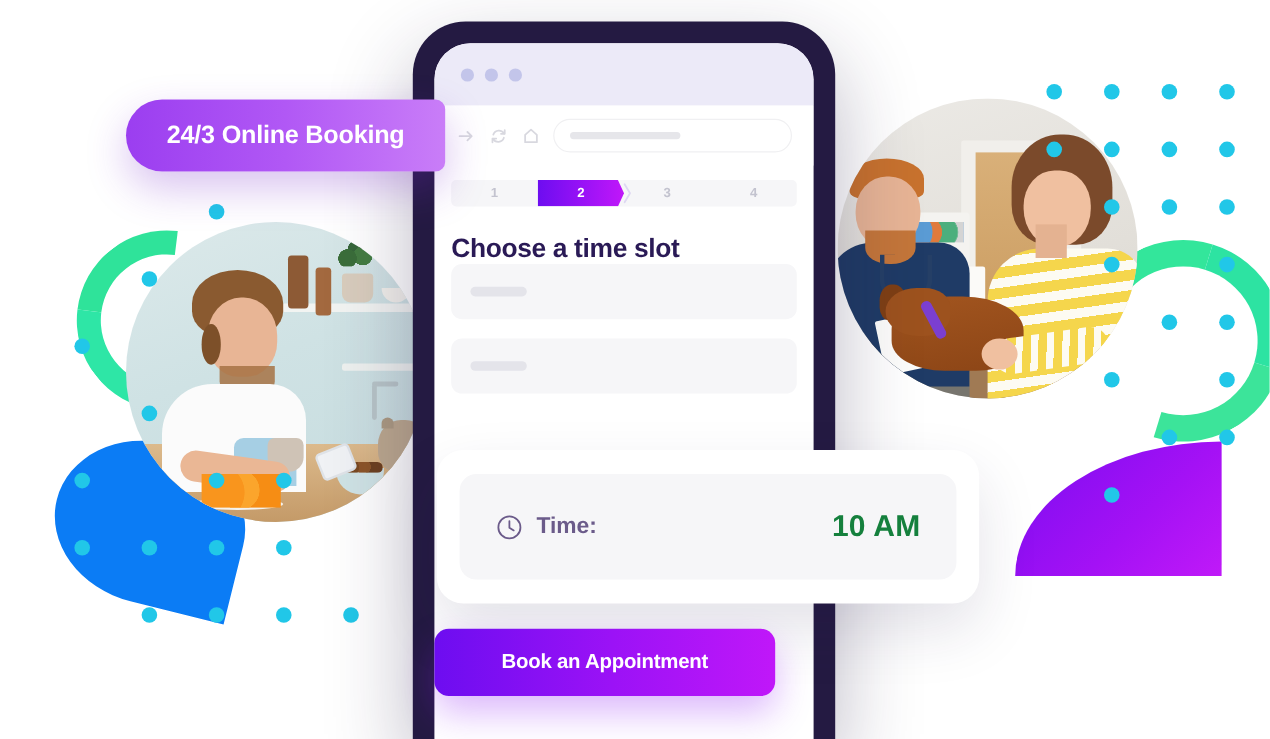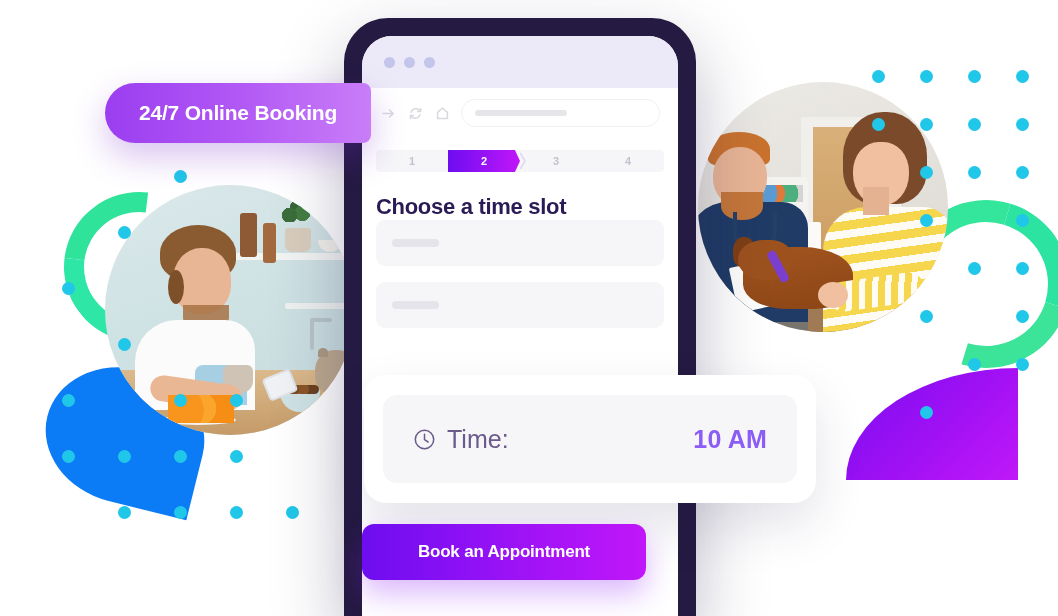--- a/index.html
+++ b/index.html
@@ -406,26 +406,26 @@
     border-radius:14px;
     display:flex; align-items:center;
     padding:0 30px;
   }
   .time-left{
     display:flex; align-items:center; gap:11px;
   }
   .clock-icon{ width:23px; height:23px; }
   .clock-icon svg{ display:block; }
   .time-label{
-    font-size:25px; color:#6b5b8a; font-weight:400;
+    font-size:19px; color:#6b5b8a; font-weight:700;
   }
   .time-value{
     margin-left:auto;
     font-size:25px; font-weight:700;
-    color:#8b5cf6;
+    color:#15803d;
     letter-spacing:.2px;
   }
 
   
   .cta-wrap{
     position:absolute;
     left:362px; top:524px;
     width:264px;
   }
   .cta{
@@ -678,16 +678,16 @@
       </div>
       <span class="time-value">10 AM</span>
     </div>
   </div>
 
   <div class="cta-wrap z-card">
     <button class="cta">Book an Appointment</button>
   </div>
 
   <div class="badge">
-    <span class="badge-text">24/7 Online Booking</span>
+    <span class="badge-text">24/3 Online Booking</span>
   </div>
 
 </div>
 
 </body></html>

